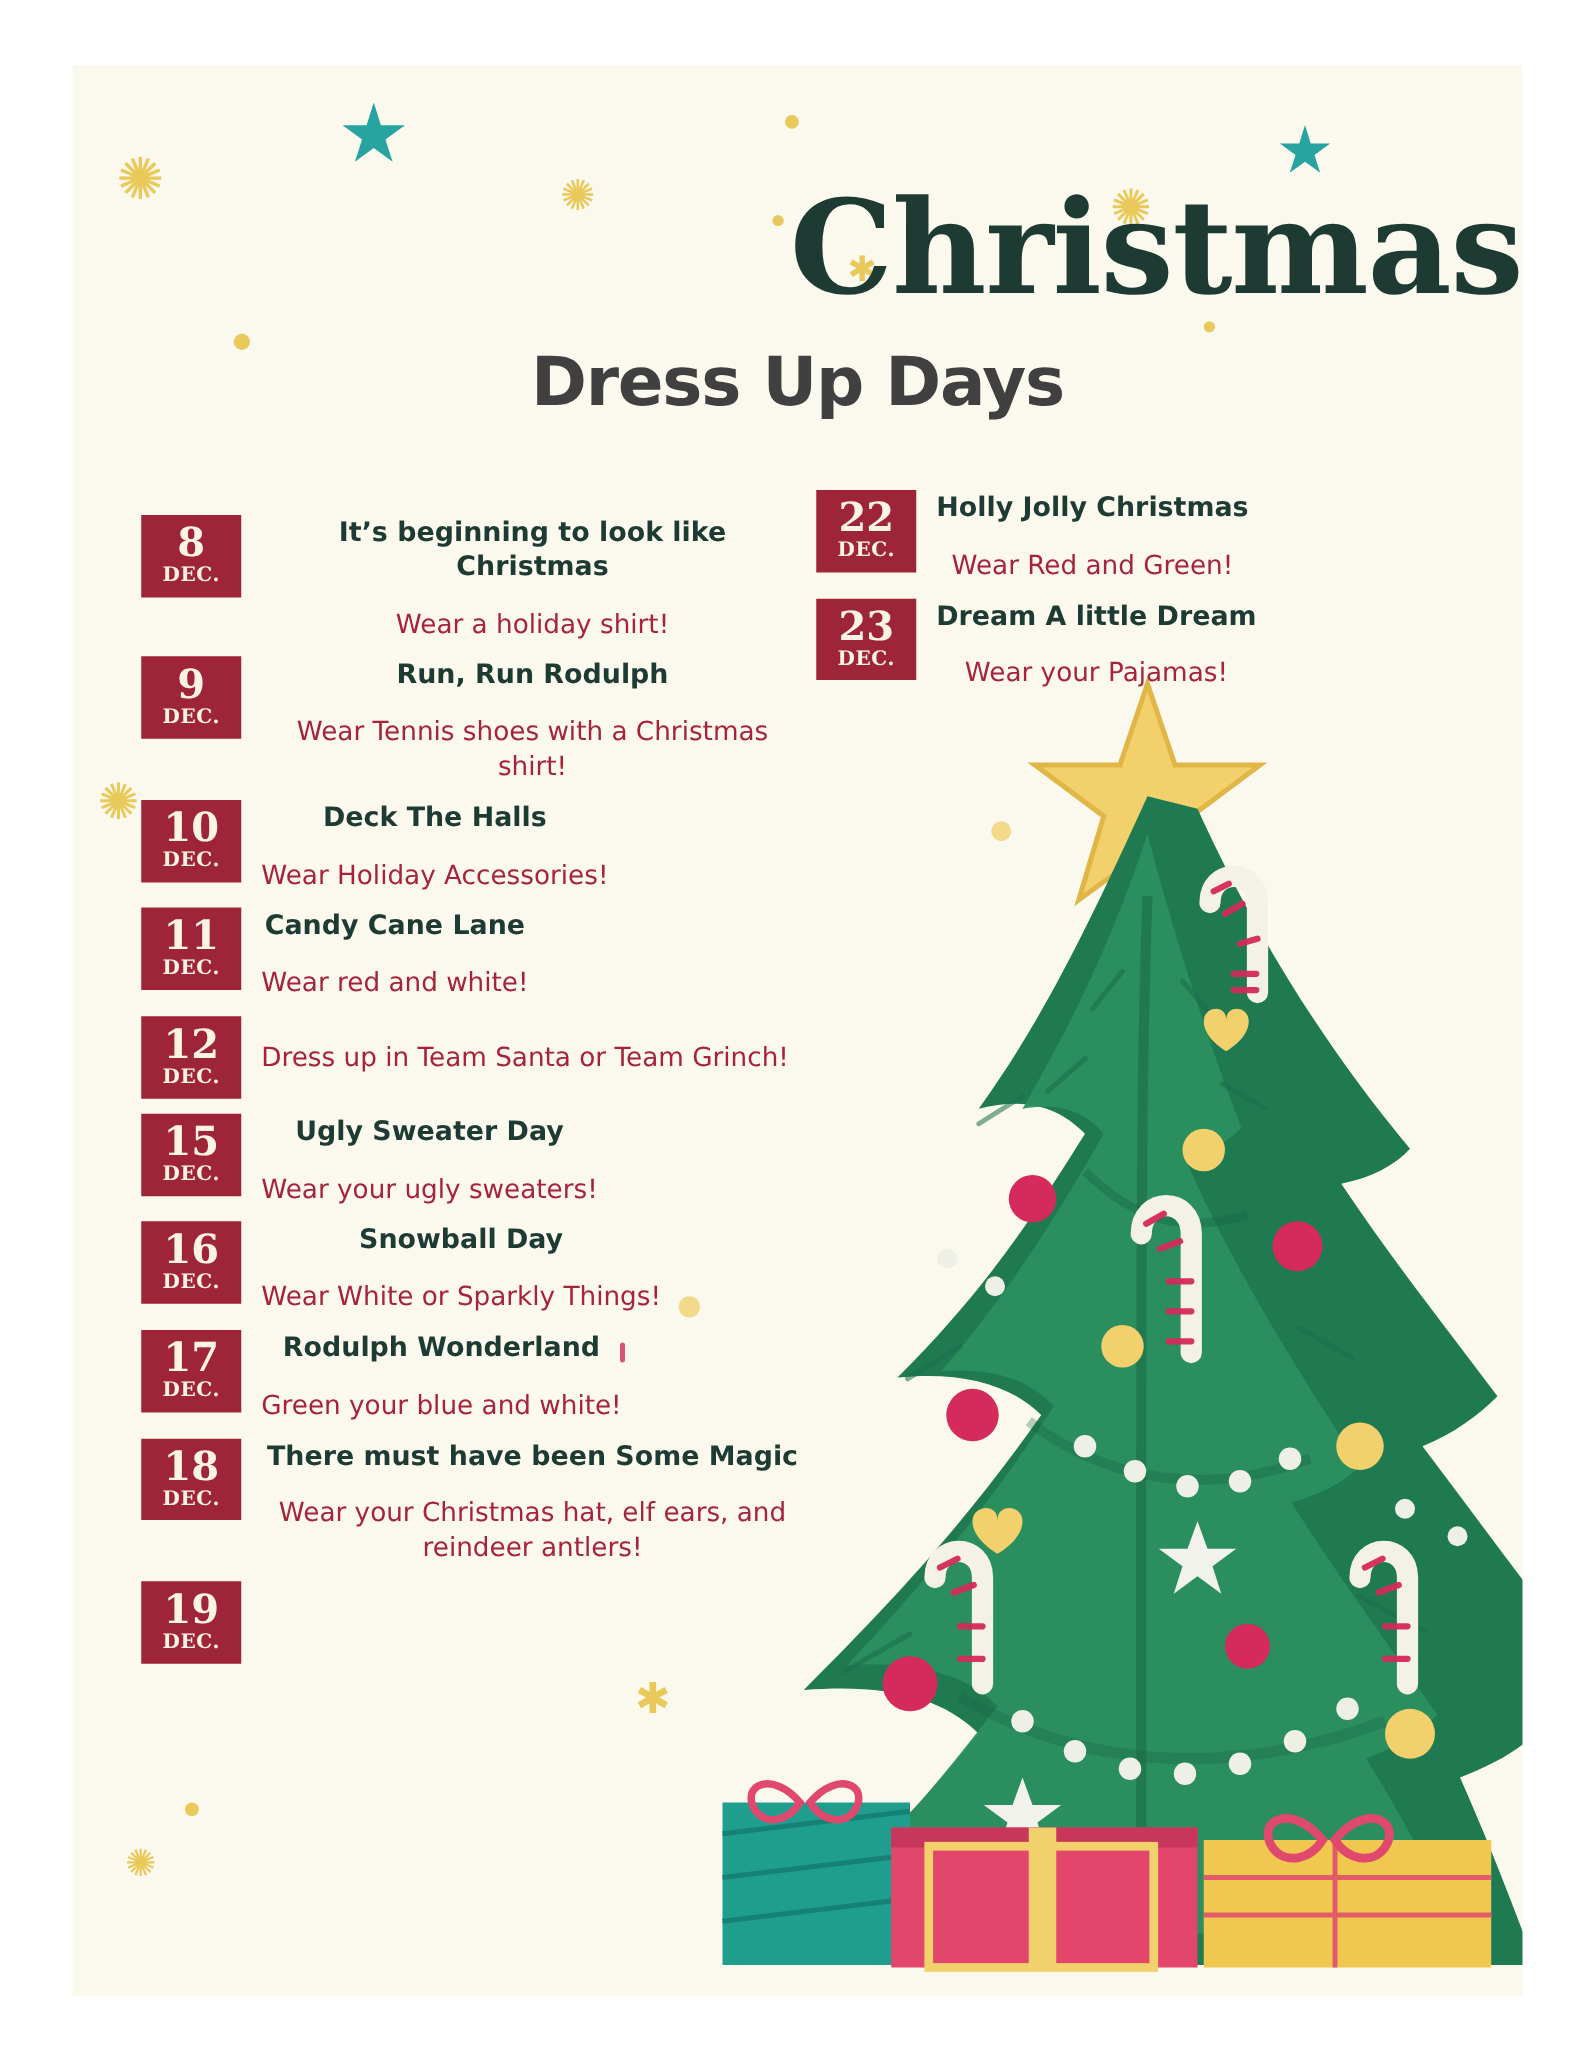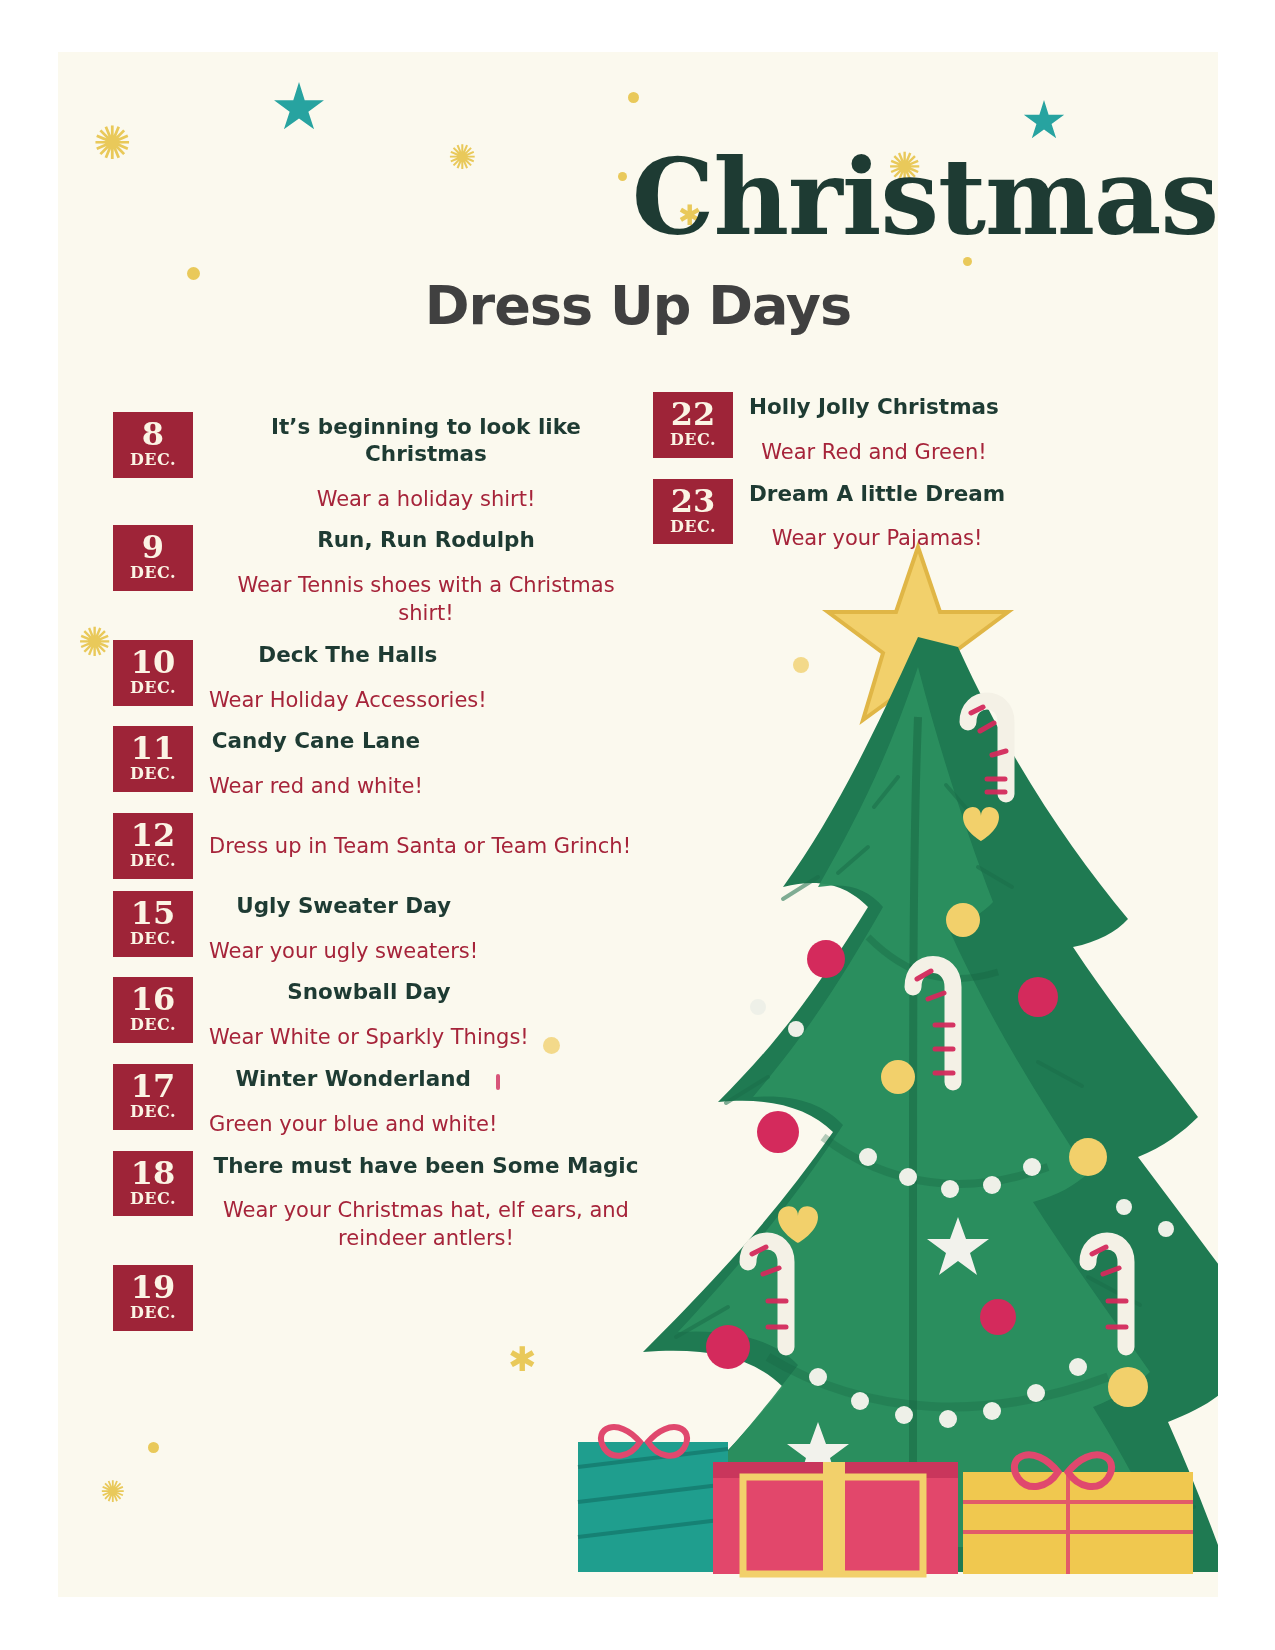--- a/index.html
+++ b/index.html
@@ -370,21 +370,21 @@
         <div class="edesc">Wear White or Sparkly Things!</div>
       </div>
     </div>
 
     <div class="entry">
       <div class="daybox">
         <div class="num">17</div>
         <div class="mon">DEC.</div>
       </div>
       <div class="etext">
-        <div class="etitle">Winter Wonderland</div>
+        <div class="etitle">Rodulph Wonderland</div>
         <div class="edesc">Green your blue and white!</div>
       </div>
     </div>
 
     <div class="entry">
       <div class="daybox">
         <div class="num">18</div>
         <div class="mon">DEC.</div>
       </div>
       <div class="etext">

